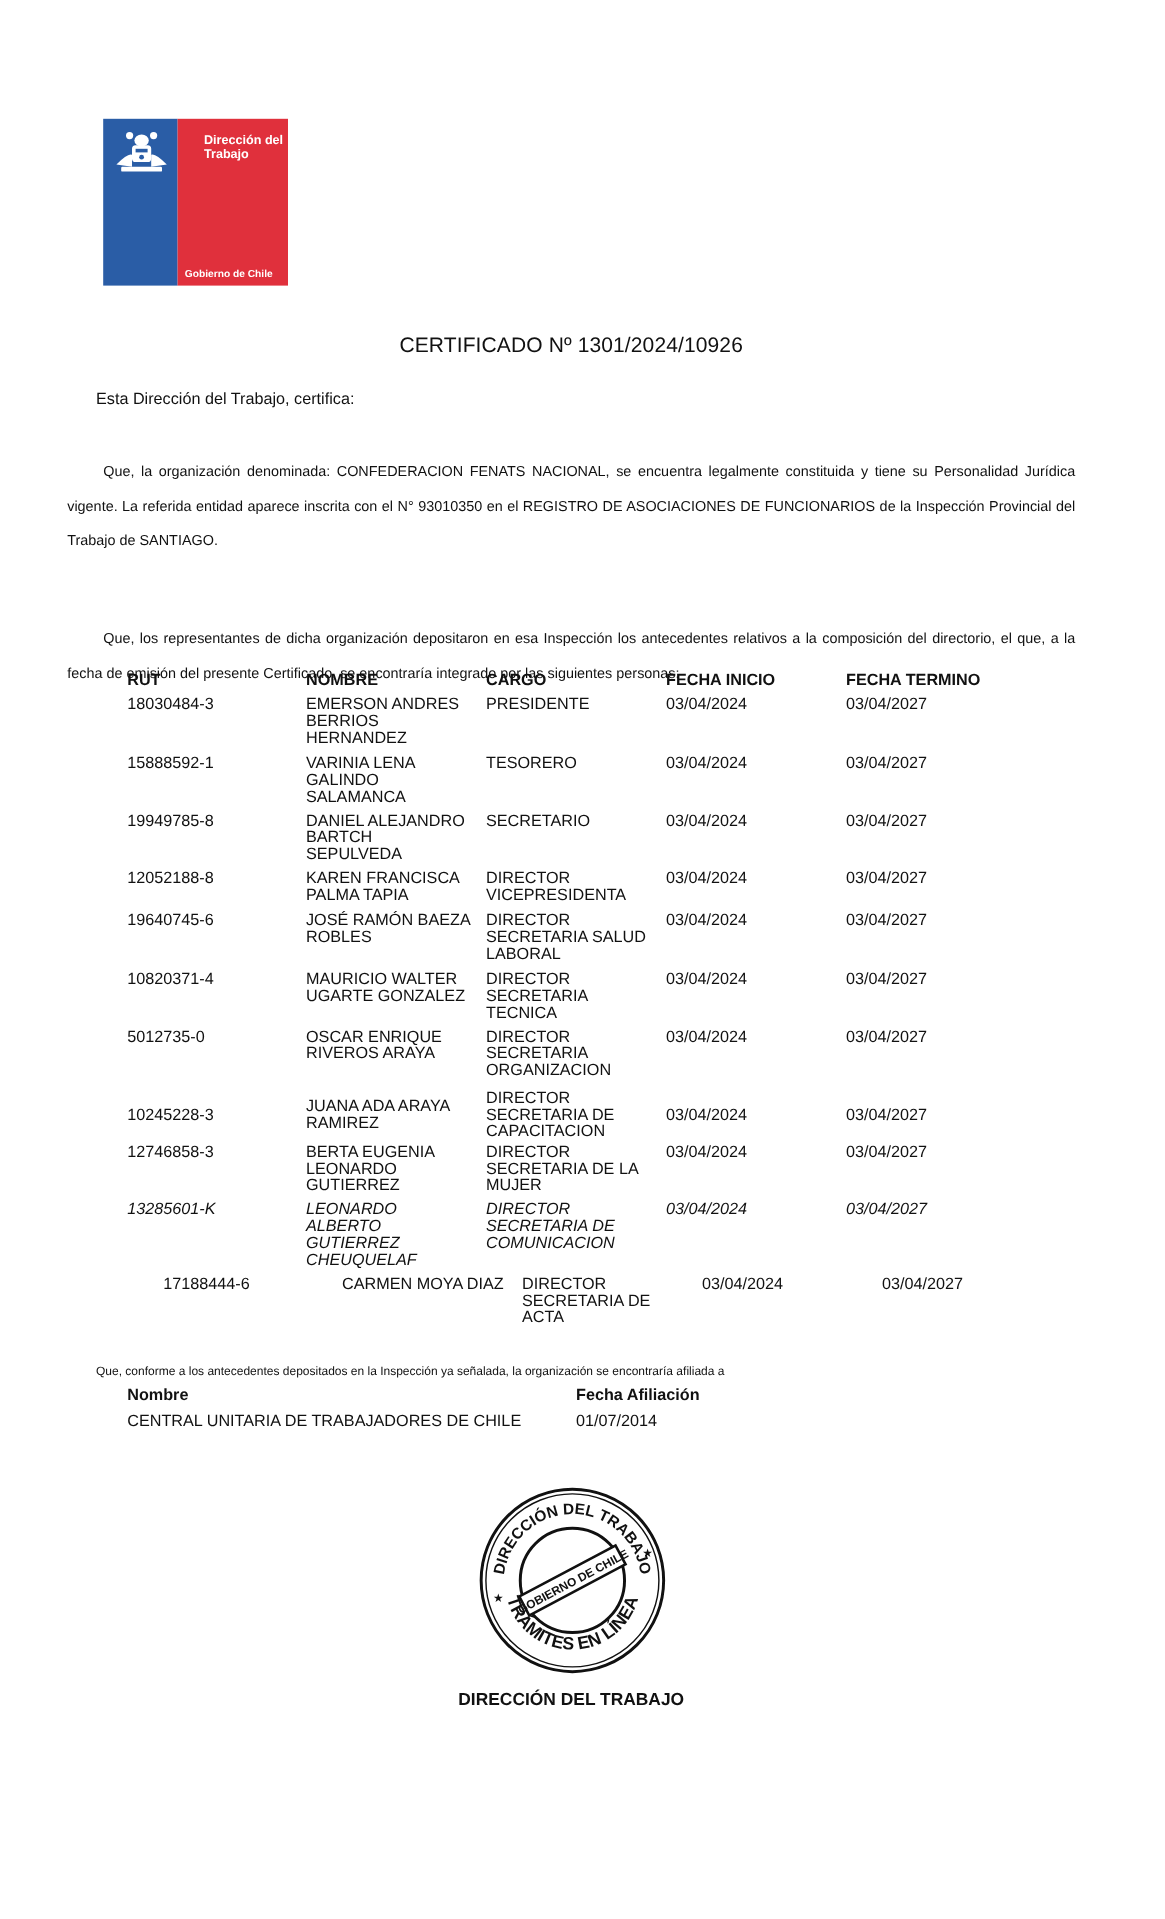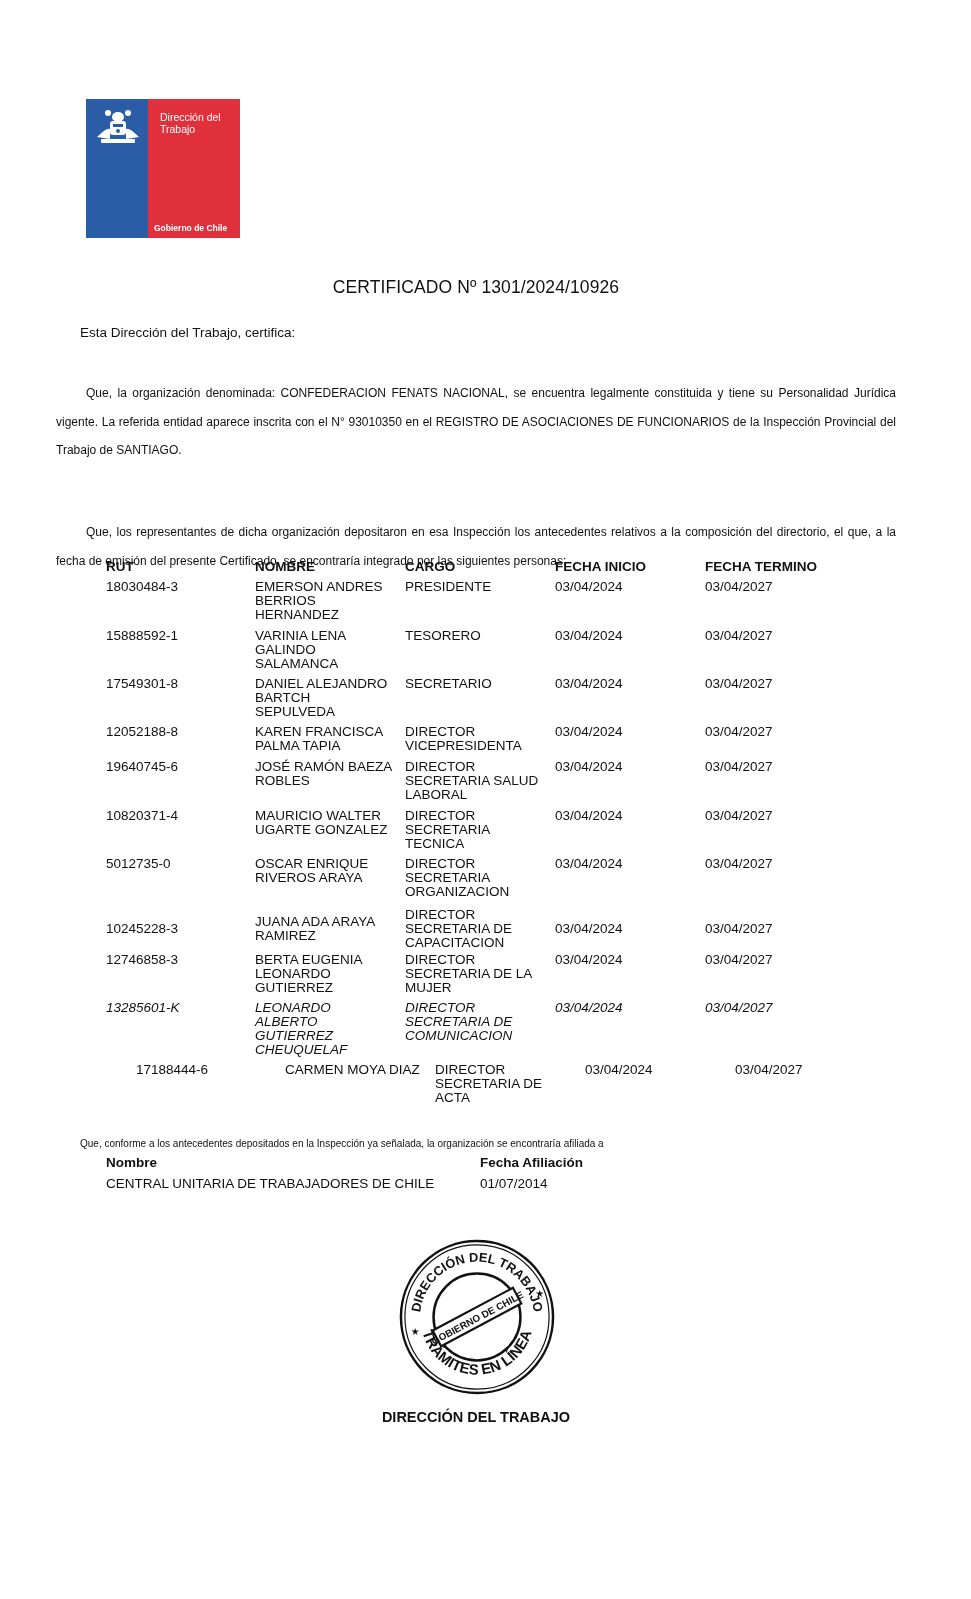--- a/index.html
+++ b/index.html
@@ -1,21 +1,21 @@
 <!DOCTYPE html>
 <html><head>
 <meta charset="utf-8">
 <style>
   html, body { margin:0; padding:0; background:#ffffff; }
   body { width:971px; height:1599px; position:relative; overflow:hidden;
          font-family:"Liberation Sans", sans-serif; color:#111; }
   .logo { position:absolute; left:86px; top:99px; width:154px; height:139px; display:flex; }
   .logo .blue { width:62px; height:100%; background:#2a5da6; position:relative; }
   .logo .red { flex:1; height:100%; background:#e0303c; position:relative; }
-  .logo .red .t1 { position:absolute; left:12px; top:12px; color:#fff; font-weight:normal;
+  .logo .red .t1 { position:absolute; left:22px; top:12px; color:#fff; font-weight:bold;
                    font-size:10.5px; line-height:12px; }
   .logo .red .t2 { position:absolute; left:6px; bottom:5px; color:#fff; font-weight:bold; font-size:8.5px; }
   .logo .shield { position:absolute; left:9px; top:8px; }
   .title { position:absolute; left:0; width:952px; top:277px; text-align:center;
            font-size:17.5px; letter-spacing:0.1px; }
   .intro { position:absolute; left:80px; top:325px; font-size:13.5px; }
   .para { position:absolute; left:56px; width:840px; font-size:12px; line-height:28.5px;
           text-align:justify; text-align-last:left; }
   .para .ind { display:inline-block; width:30px; }
   .p1 { top:379px; }
@@ -106,21 +106,21 @@
           <span class="line">GALINDO</span>
           <span class="line">SALAMANCA</span>
         </div>
         <div class="c c-car">
           <span class="line">TESORERO</span>
         </div>
         <div class="c c-ini">03/04/2024</div>
         <div class="c c-fin">03/04/2027</div>
       </div>
       <div class="row" style="height: 48px;">
-        <div class="c c-rut">17549301-8</div>
+        <div class="c c-rut">19949785-8</div>
         <div class="c c-nom">
           <span class="line">DANIEL ALEJANDRO</span>
           <span class="line">BARTCH</span>
           <span class="line">SEPULVEDA</span>
         </div>
         <div class="c c-car">
           <span class="line">SECRETARIO</span>
         </div>
         <div class="c c-ini">03/04/2024</div>
         <div class="c c-fin">03/04/2027</div>

